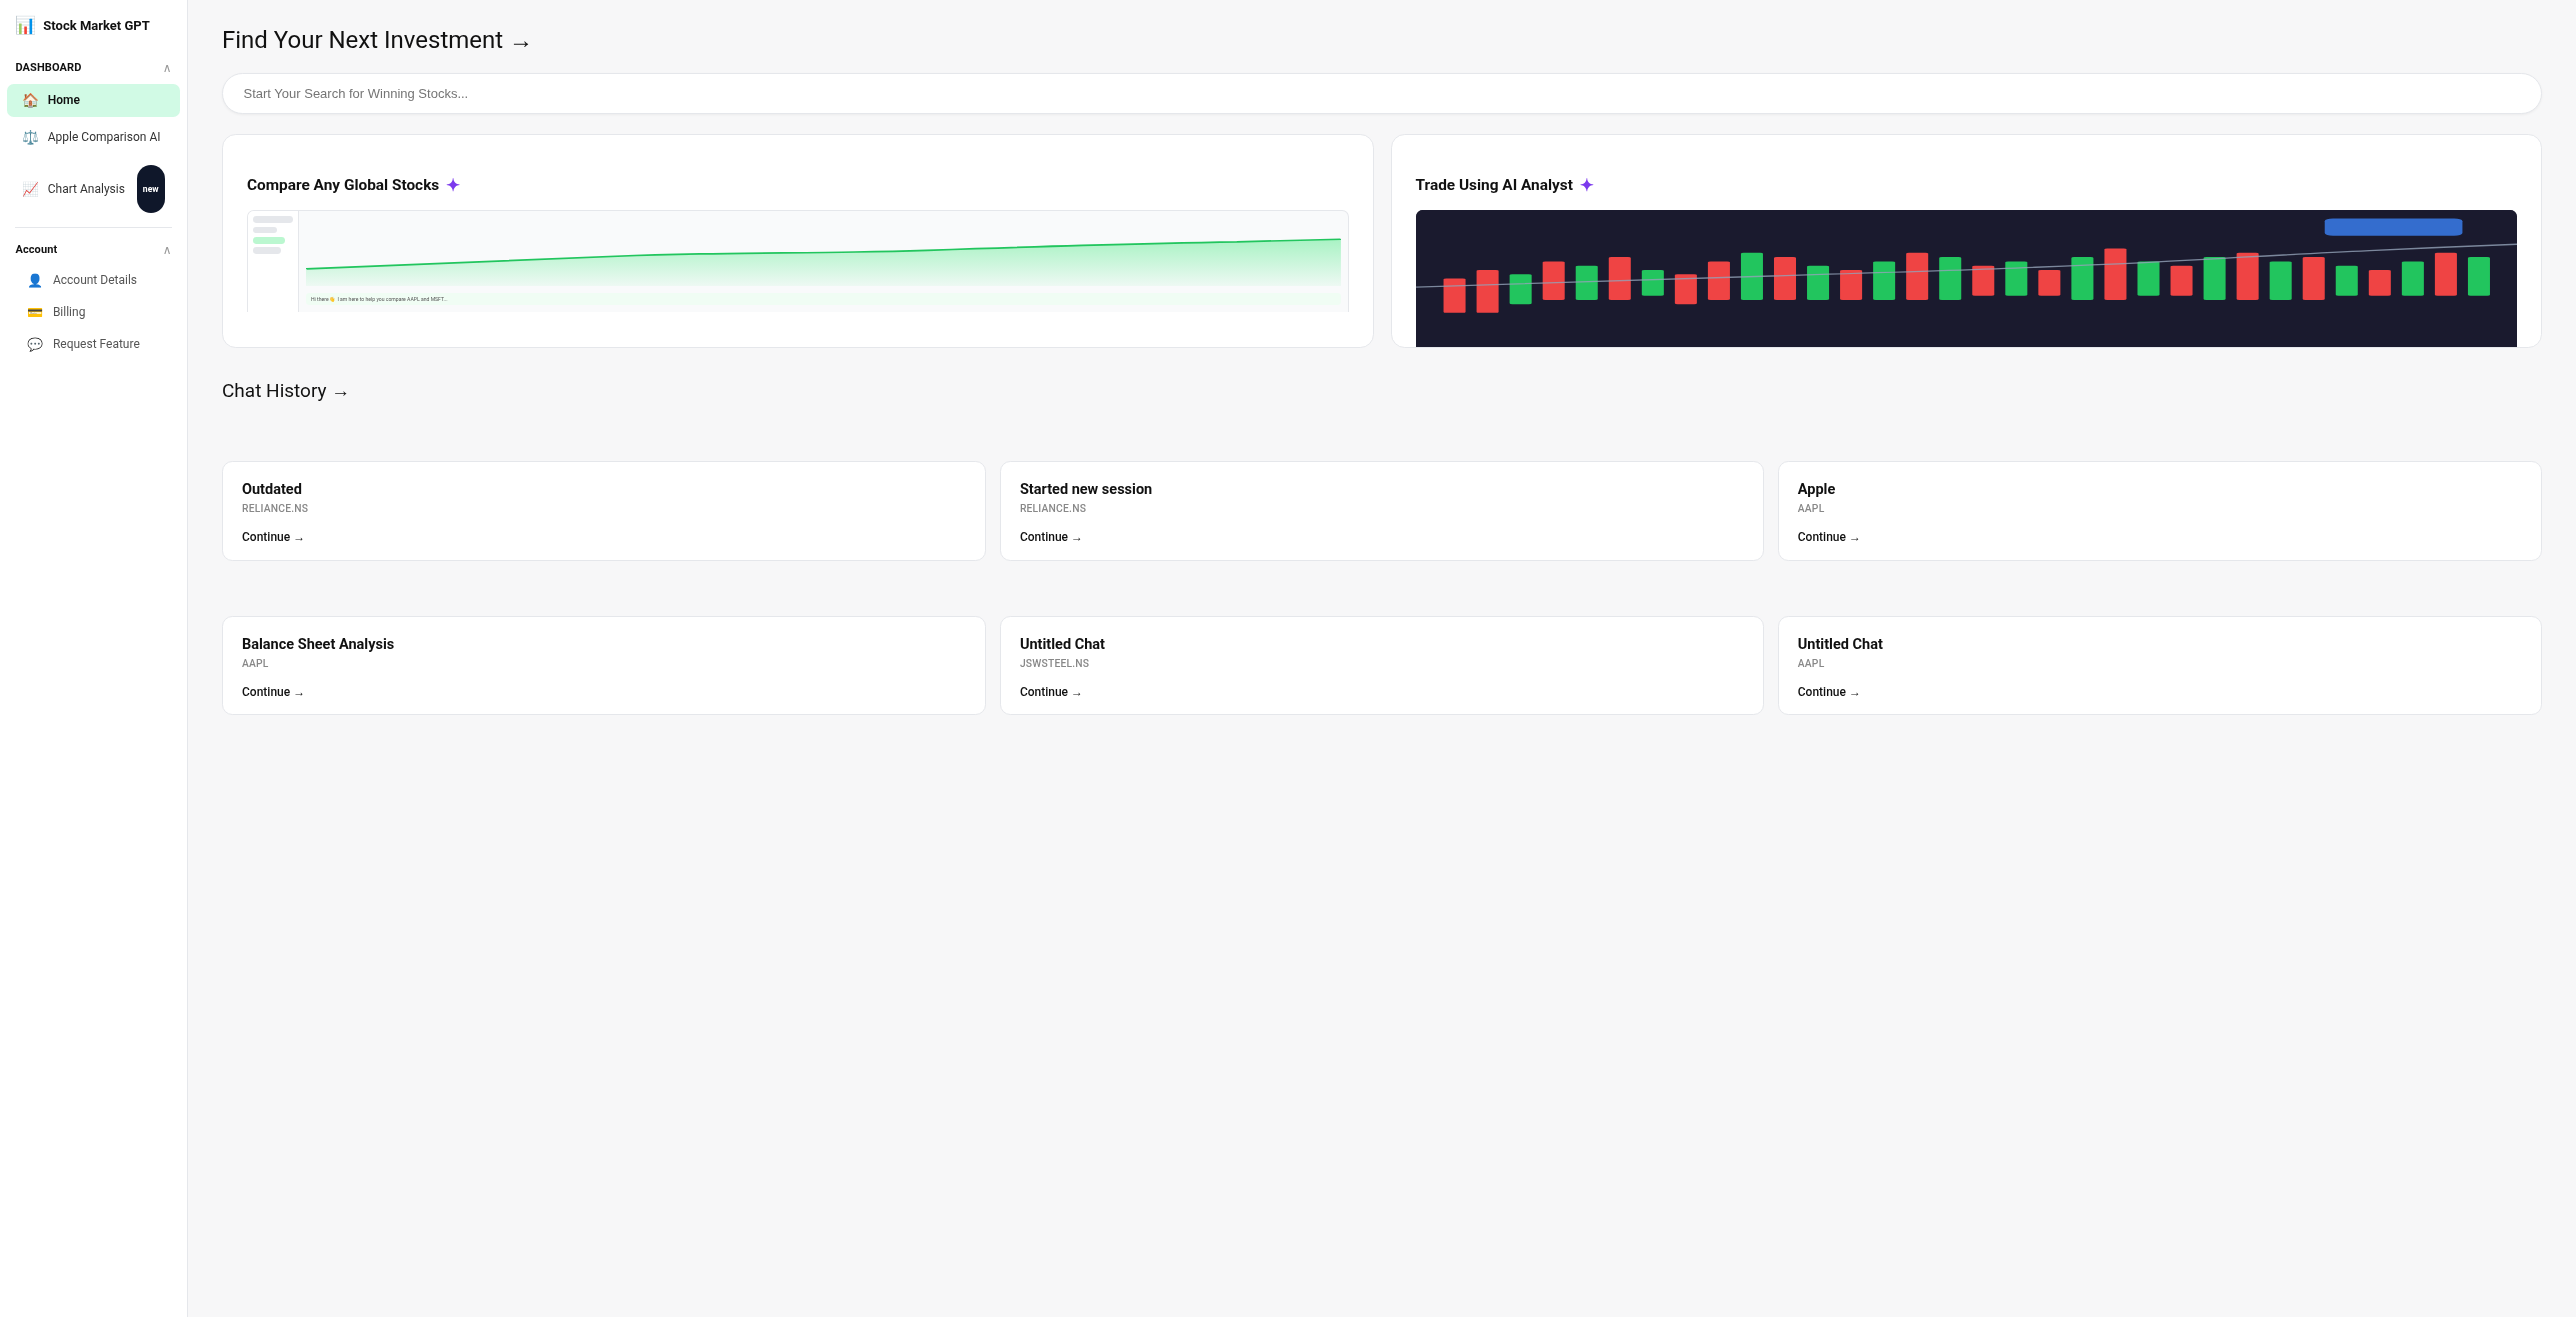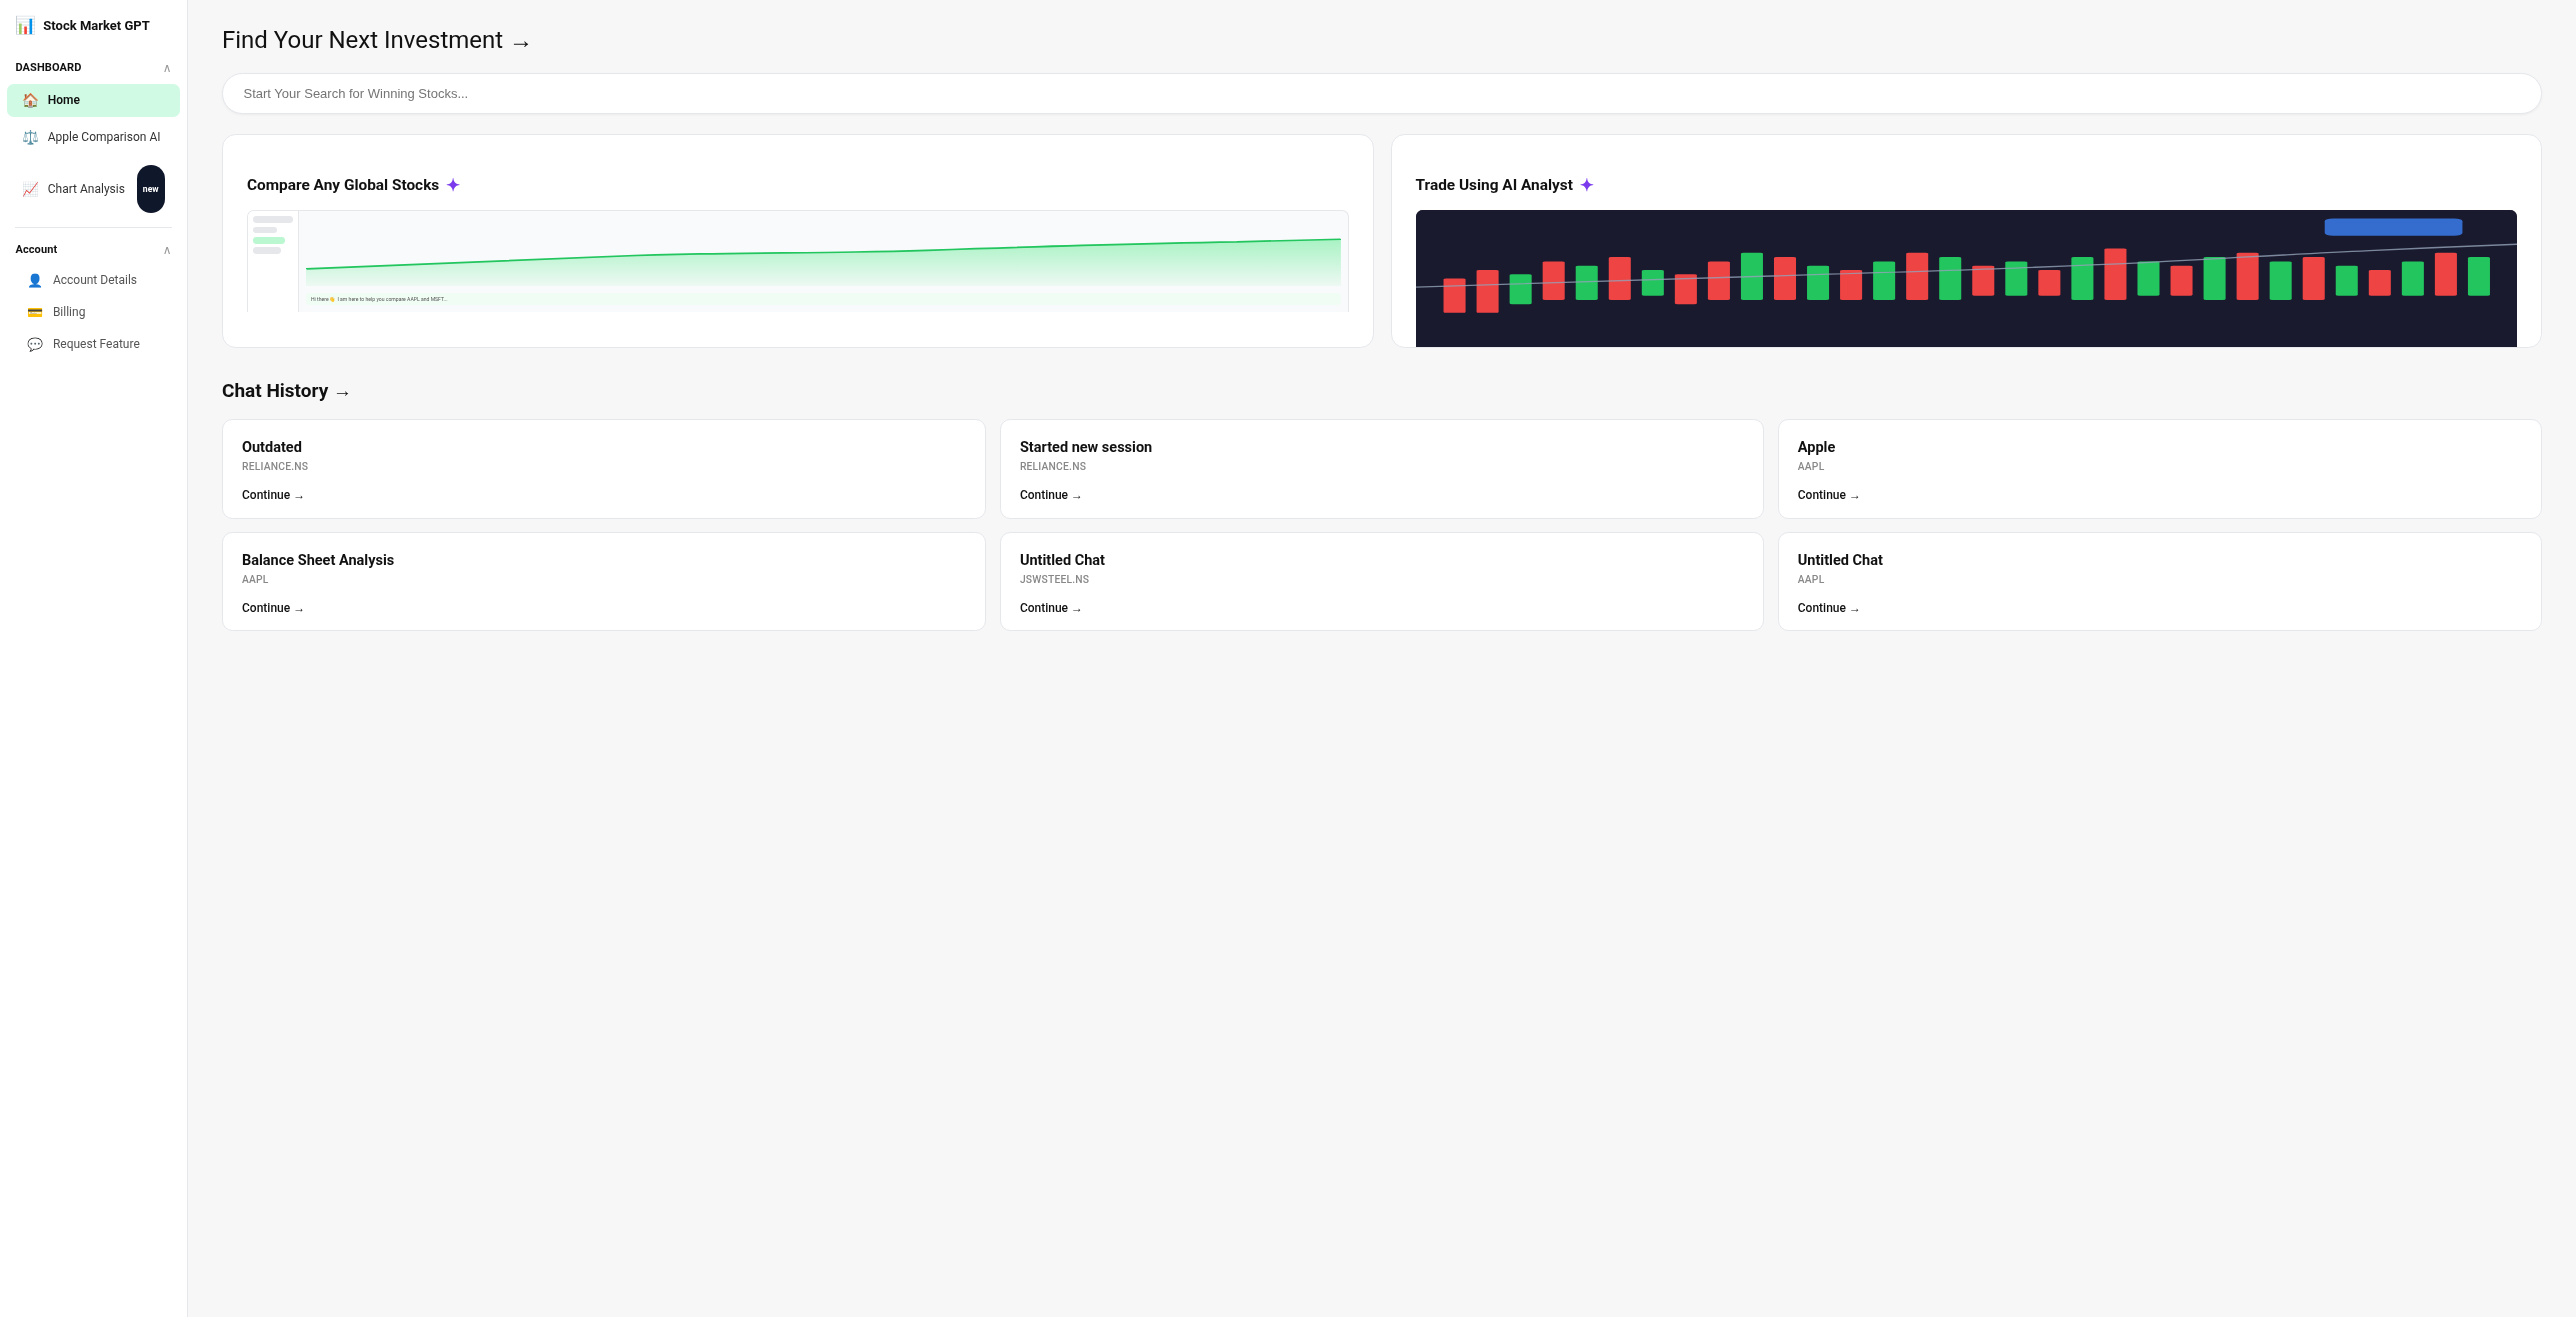--- a/index.html
+++ b/index.html
@@ -227,41 +227,42 @@
       background: #1a1a2e;
       border-radius: 6.8px 6.8px 0 0;
       height: 137px;
       overflow: hidden;
       position: relative;
     }
 
     
     .section-title {
       font-size: 19px;
-      font-weight: 700;
+      font-weight: 400;
       color: #111;
       margin-bottom: 17px;
       display: flex;
       align-items: center;
       gap: 6.8px;
     }
 
     .chat-history-grid {
       display: grid;
       grid-template-columns: repeat(3, 1fr);
       gap: 13.7px;
     }
 
     .chat-card {
       background: #fff;
       border: 0.9px solid #e5e7eb;
       border-radius: 10.3px;
       padding: 19px 19px 15.4px;
       cursor: pointer;
       transition: box-shadow 0.15s;
+      margin-top: 42px;
     }
 
     .chat-card-title {
       font-size: 14.5px;
       font-weight: 700;
       color: #111;
       margin-bottom: 3.4px;
     }
 
     .chat-card-subtitle {

